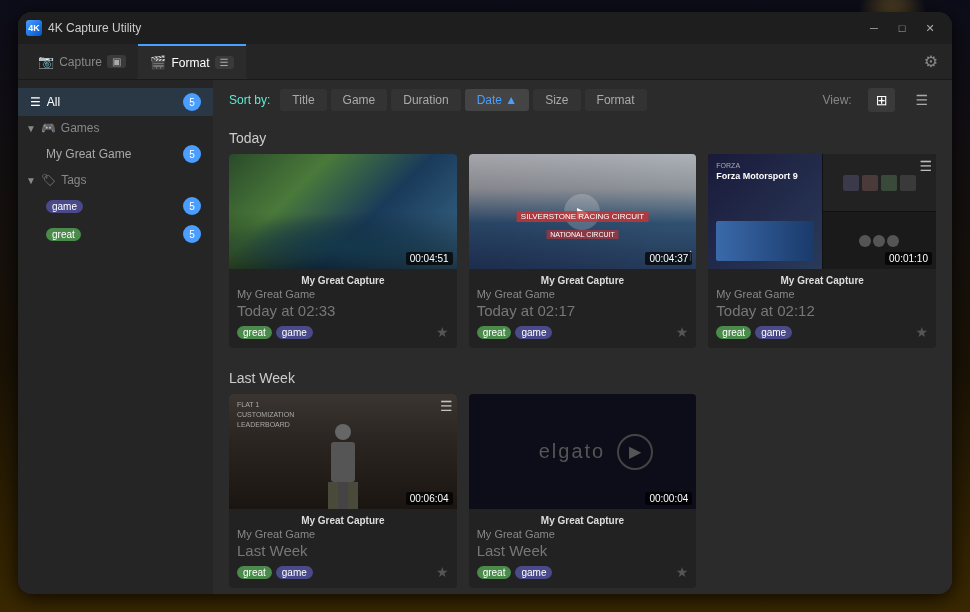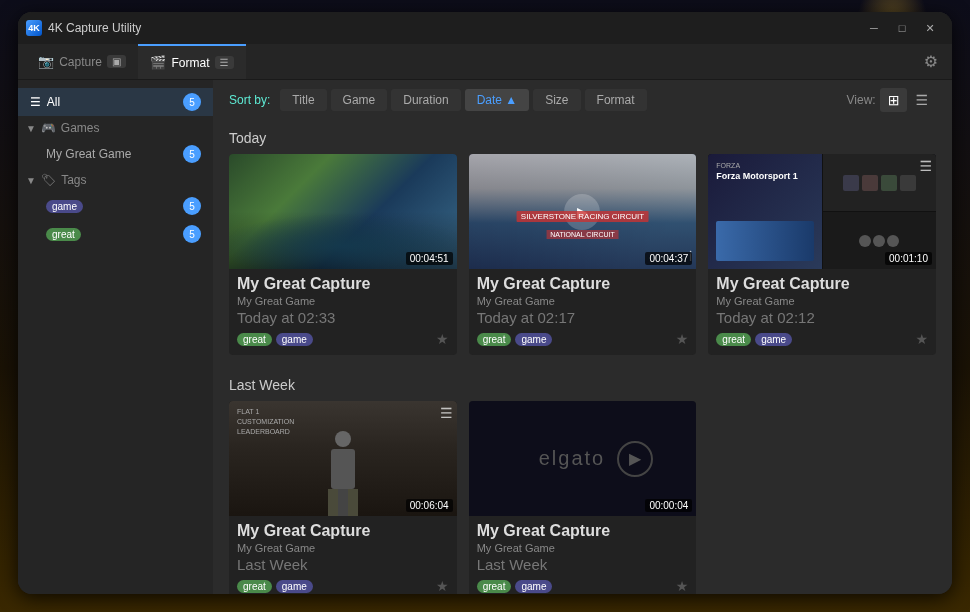--- a/index.html
+++ b/index.html
@@ -220,21 +220,21 @@
       background: #444;
       color: #fff;
     }
     .sort-btn.active-sort {
       color: #4a9eff;
     }
     .view-controls {
       margin-left: auto;
       display: flex;
       align-items: center;
-      gap: 0;
+      gap: 12px;
     }
     .view-label {
       font-size: 12px;
       color: #888;
       margin-right: 4px;
     }
     .view-btn {
       padding: 4px 8px;
       font-size: 14px;
       color: #aaa;
@@ -350,24 +350,25 @@
       position: absolute;
       bottom: 4px;
       right: 4px;
       color: rgba(255,255,255,0.7);
       font-size: 14px;
     }
     .card-body {
       padding: 6px 8px 8px;
     }
     .card-title {
-      font-size: 16px;
+      font-size: 10px;
       color: #ddd;
       font-weight: 600;
       margin-bottom: 2px;
+      text-align: center;
     }
     .card-game {
       font-size: 11px;
       color: #888;
       margin-bottom: 2px;
     }
     .card-time {
       font-size: 15px;
       color: #777;
       margin-bottom: 5px;
@@ -533,21 +534,21 @@
               </div>
             </div>
           </div>
 
           <div class="card">
             <div class="card-thumb" style="background:#1a1a2a;position:relative;">
 
               <div style="position:absolute;inset:0;display:grid;grid-template-columns:1fr 1fr;grid-template-rows:1fr 1fr;gap:1px;background:#111;">
                 <div style="grid-column:1;grid-row:1/3;background:linear-gradient(135deg,#1a1a3a,#2a3a5a);display:flex;flex-direction:column;padding:8px;color:white;">
                   <div style="font-size:7px;color:#aaa;margin-bottom:2px;">FORZA</div>
-                  <div style="font-size:9px;font-weight:bold;">Forza Motorsport 1</div>
+                  <div style="font-size:9px;font-weight:bold;">Forza Motorsport 9</div>
                   <div style="margin-top:auto;width:100%;height:40px;background:linear-gradient(90deg,#3a6aaa,#1a3a6a);border-radius:2px;"></div>
                 </div>
                 <div style="background:#222;display:flex;align-items:center;justify-content:center;">
                   <div style="display:flex;gap:3px;flex-wrap:wrap;padding:4px;">
                     <div style="width:16px;height:16px;background:#3a3a4a;border-radius:2px;"></div>
                     <div style="width:16px;height:16px;background:#4a3a3a;border-radius:2px;"></div>
                     <div style="width:16px;height:16px;background:#3a4a3a;border-radius:2px;"></div>
                     <div style="width:16px;height:16px;background:#3a3a3a;border-radius:2px;"></div>
                   </div>
                 </div>

